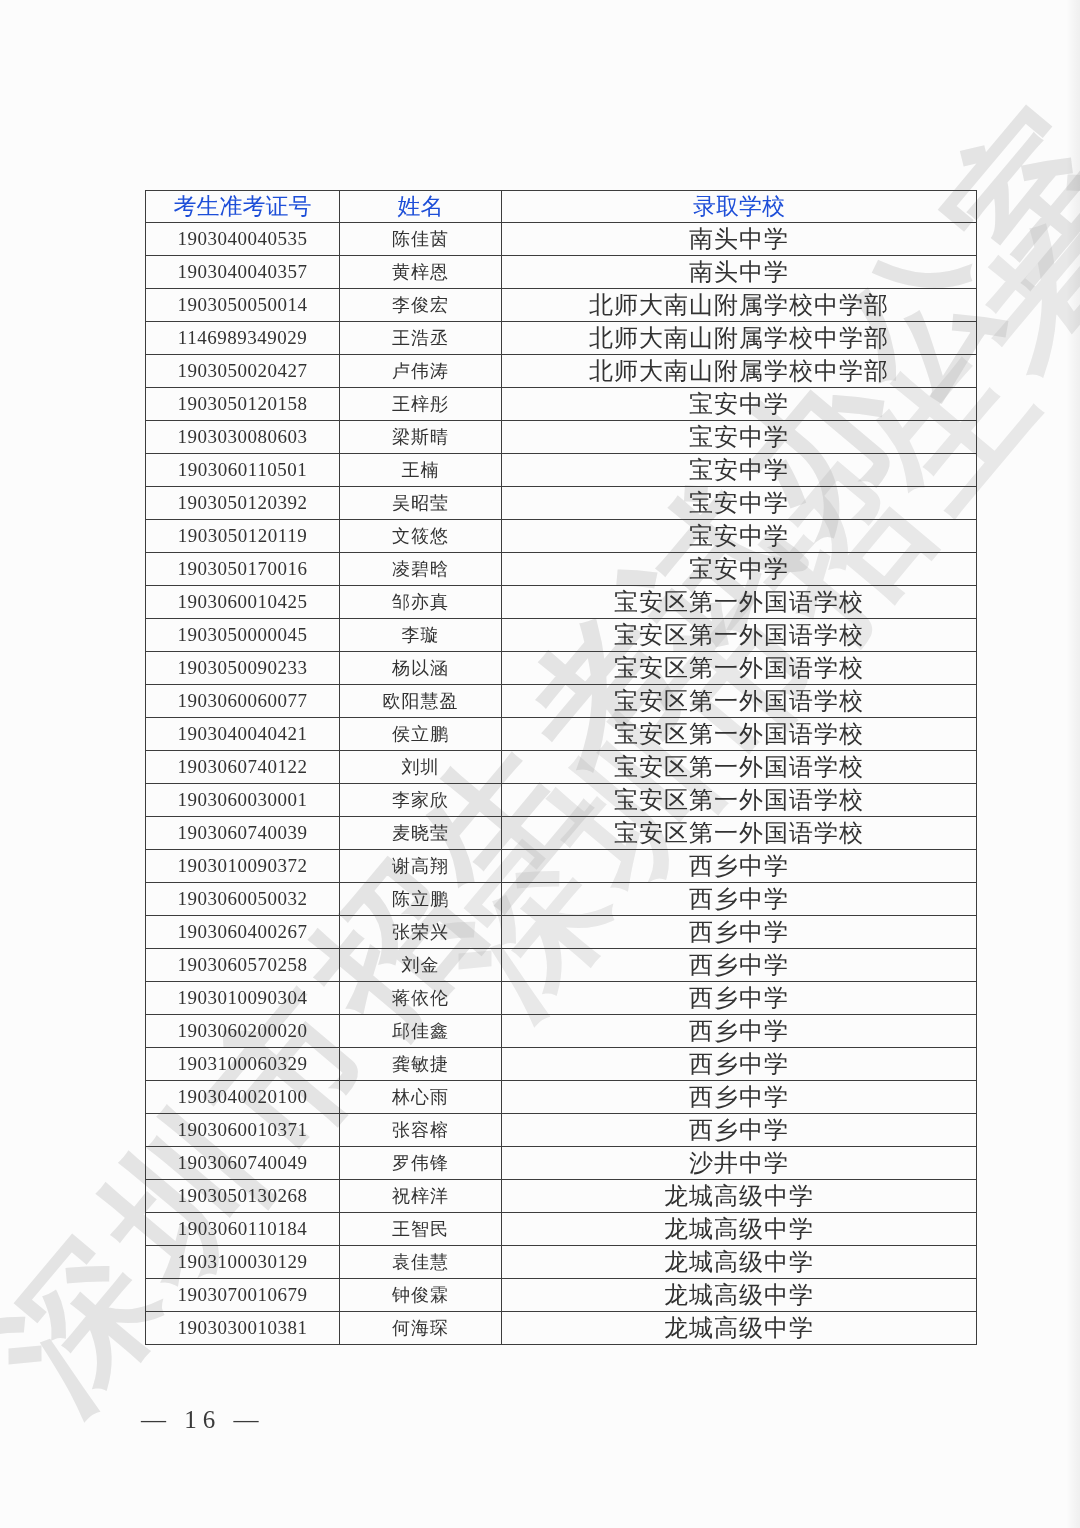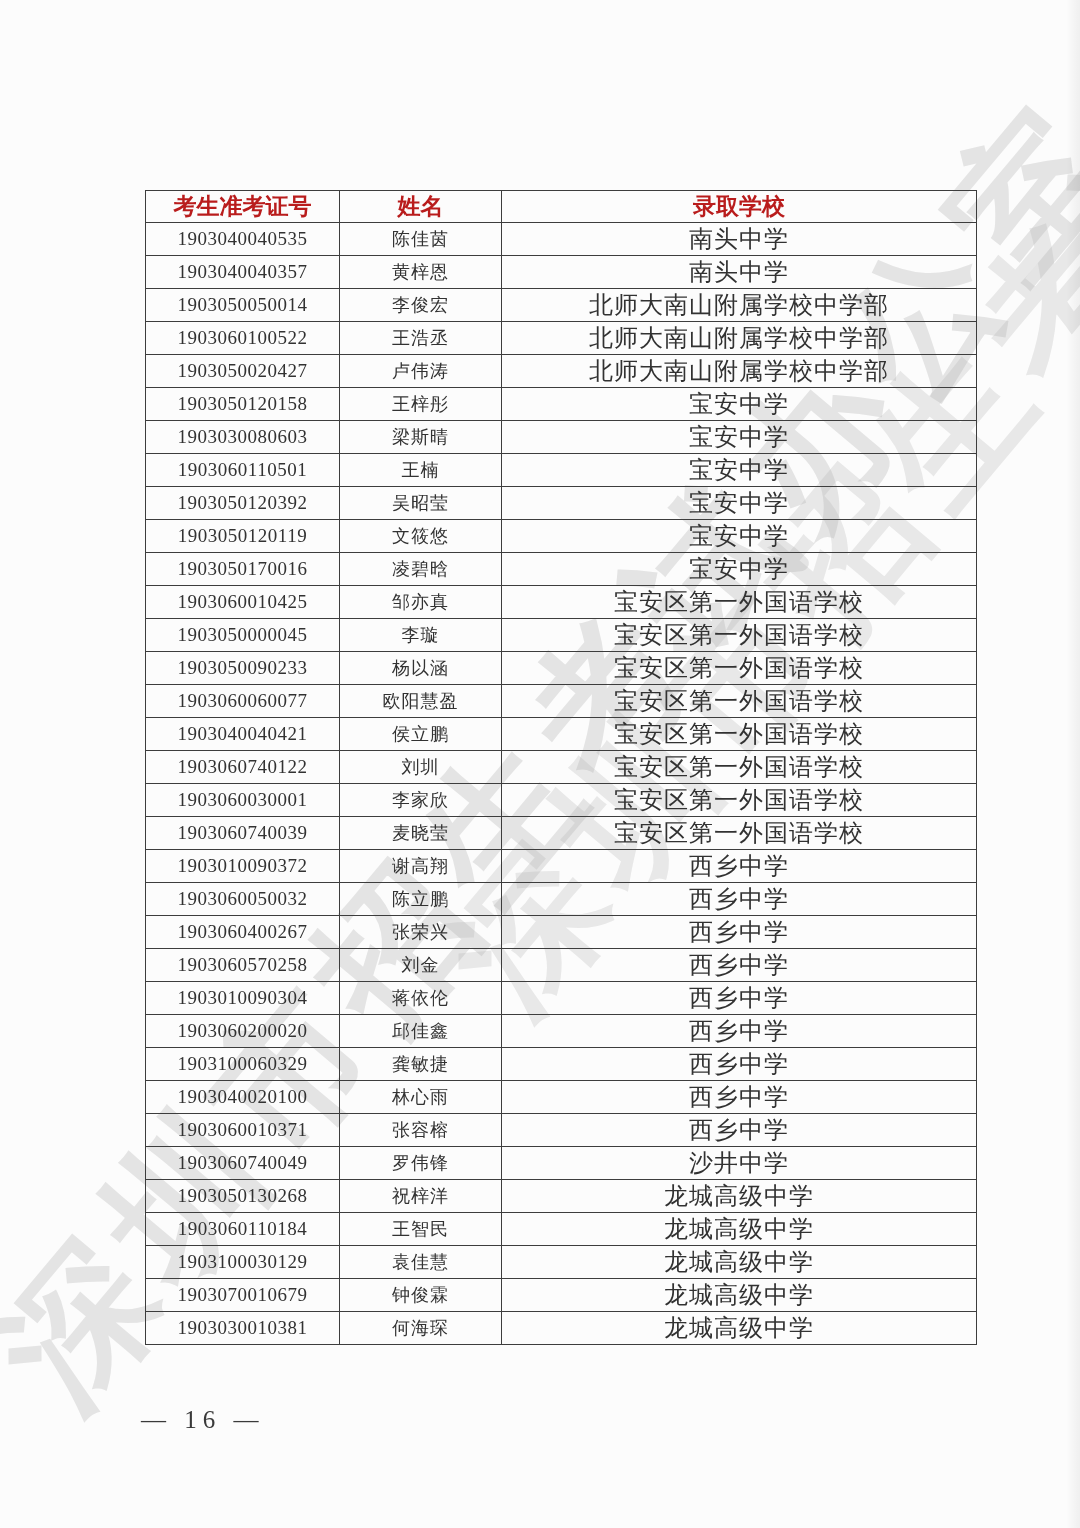--- a/index.html
+++ b/index.html
@@ -53,22 +53,22 @@
     border: 1.6px solid #3d3d3d;
     text-align: center;
     vertical-align: middle;
     padding: 0;
     overflow: hidden;
     white-space: nowrap;
   }
   table.admission th {
     height: 31px;
     font-size: 23px;
-    font-weight: bold;
-    color: #b91c1c;
+    font-weight: normal;
+    color: #1d4ed8;
   }
   table.admission td {
     height: 27.6px;
     color: #323232;
   }
   td.num {
     font-size: 19px;
     letter-spacing: 0.5px;
   }
   td.name {
@@ -118,21 +118,21 @@
         <td class="num">1903040040357</td>
         <td class="name">黄梓恩</td>
         <td class="school">南头中学</td>
       </tr>
       <tr>
         <td class="num">1903050050014</td>
         <td class="name">李俊宏</td>
         <td class="school">北师大南山附属学校中学部</td>
       </tr>
       <tr>
-        <td class="num">1903060100522</td>
+        <td class="num">1146989349029</td>
         <td class="name">王浩丞</td>
         <td class="school">北师大南山附属学校中学部</td>
       </tr>
       <tr>
         <td class="num">1903050020427</td>
         <td class="name">卢伟涛</td>
         <td class="school">北师大南山附属学校中学部</td>
       </tr>
       <tr>
         <td class="num">1903050120158</td>

